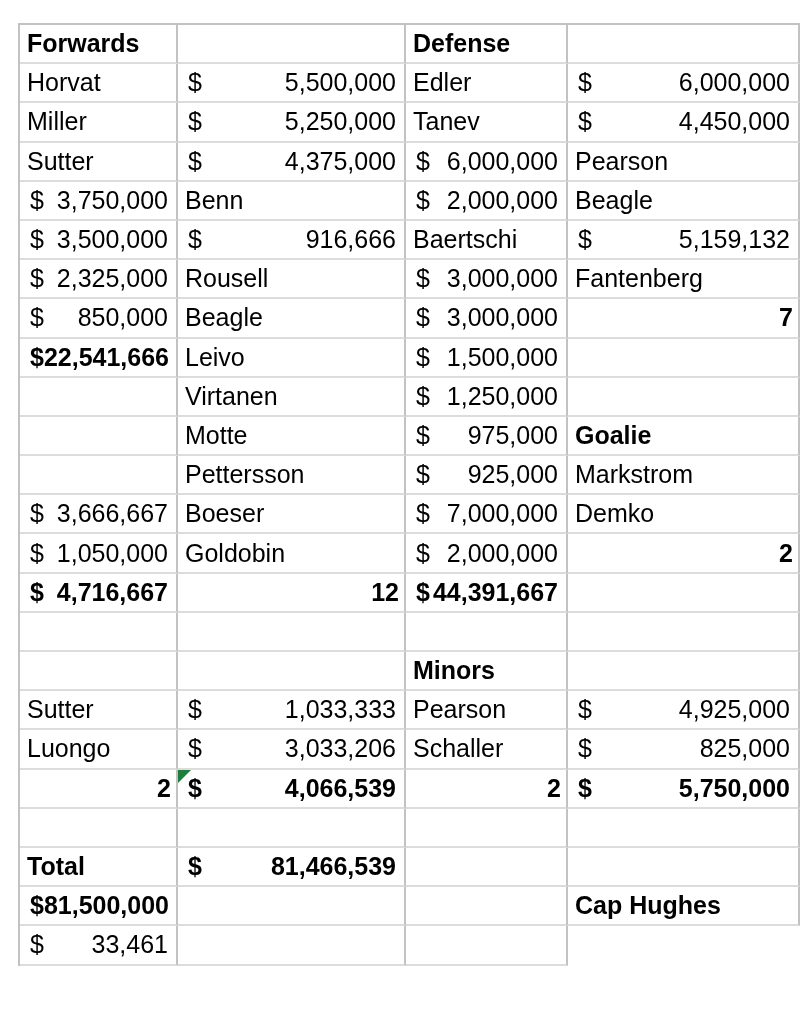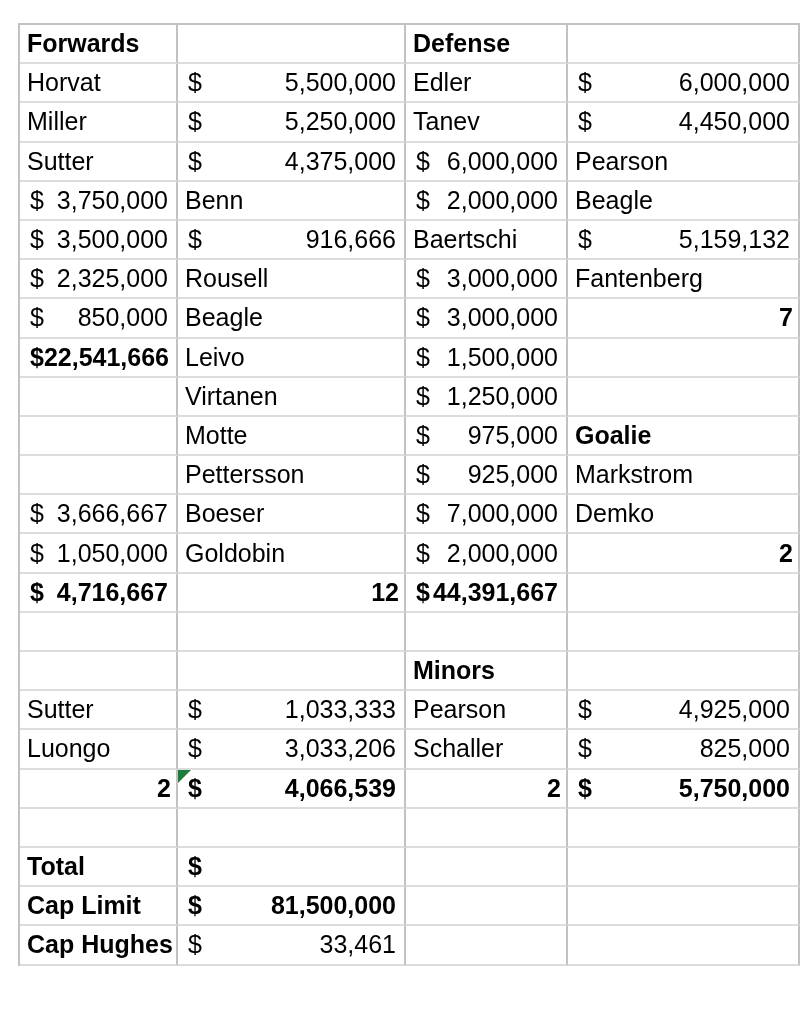--- a/index.html
+++ b/index.html
@@ -300,26 +300,24 @@
       </div>
       <div class="cell"></div>
       <div class="cell"></div>
       <div class="cell"></div>
       <div class="cell"></div>
       <div class="cell b label">
         <span>Total</span>
       </div>
       <div class="cell b money">
         <span>$</span>
-      </div>
-      <div class="cell"></div>
-      <div class="cell"></div>
-      <div class="cell b label">
-        <span>Cap Limit</span>
-      </div>
+        <span>81,466,539</span>
+      </div>
+      <div class="cell"></div>
+      <div class="cell"></div>
       <div class="cell b money">
         <span>$</span>
         <span>81,500,000</span>
       </div>
       <div class="cell"></div>
       <div class="cell"></div>
       <div class="cell b label">
         <span>Cap Hughes</span>
       </div>
       <div class="cell money">

